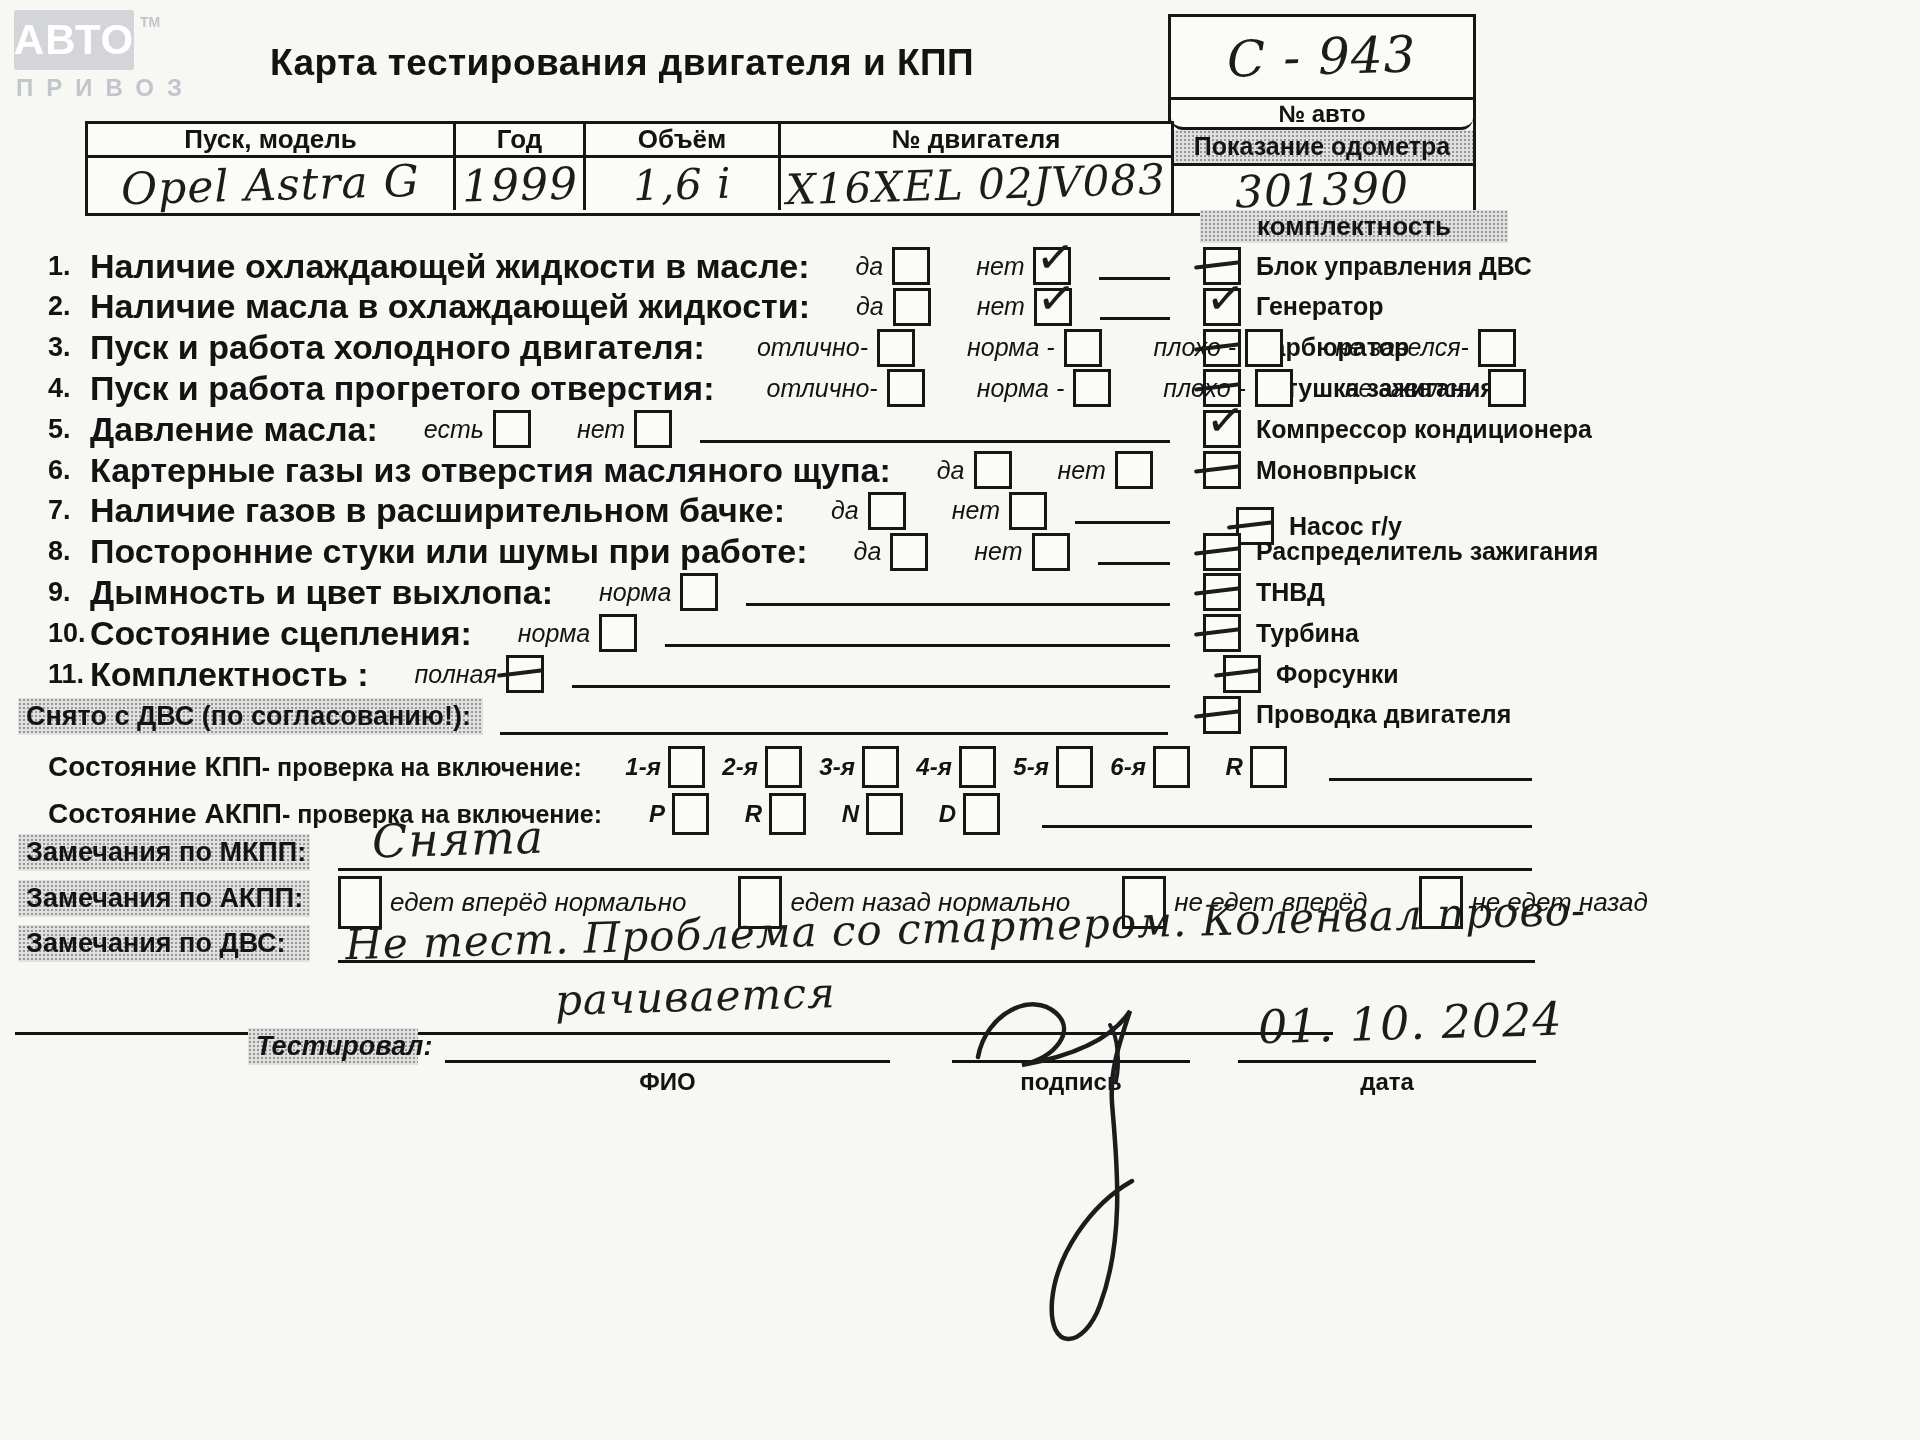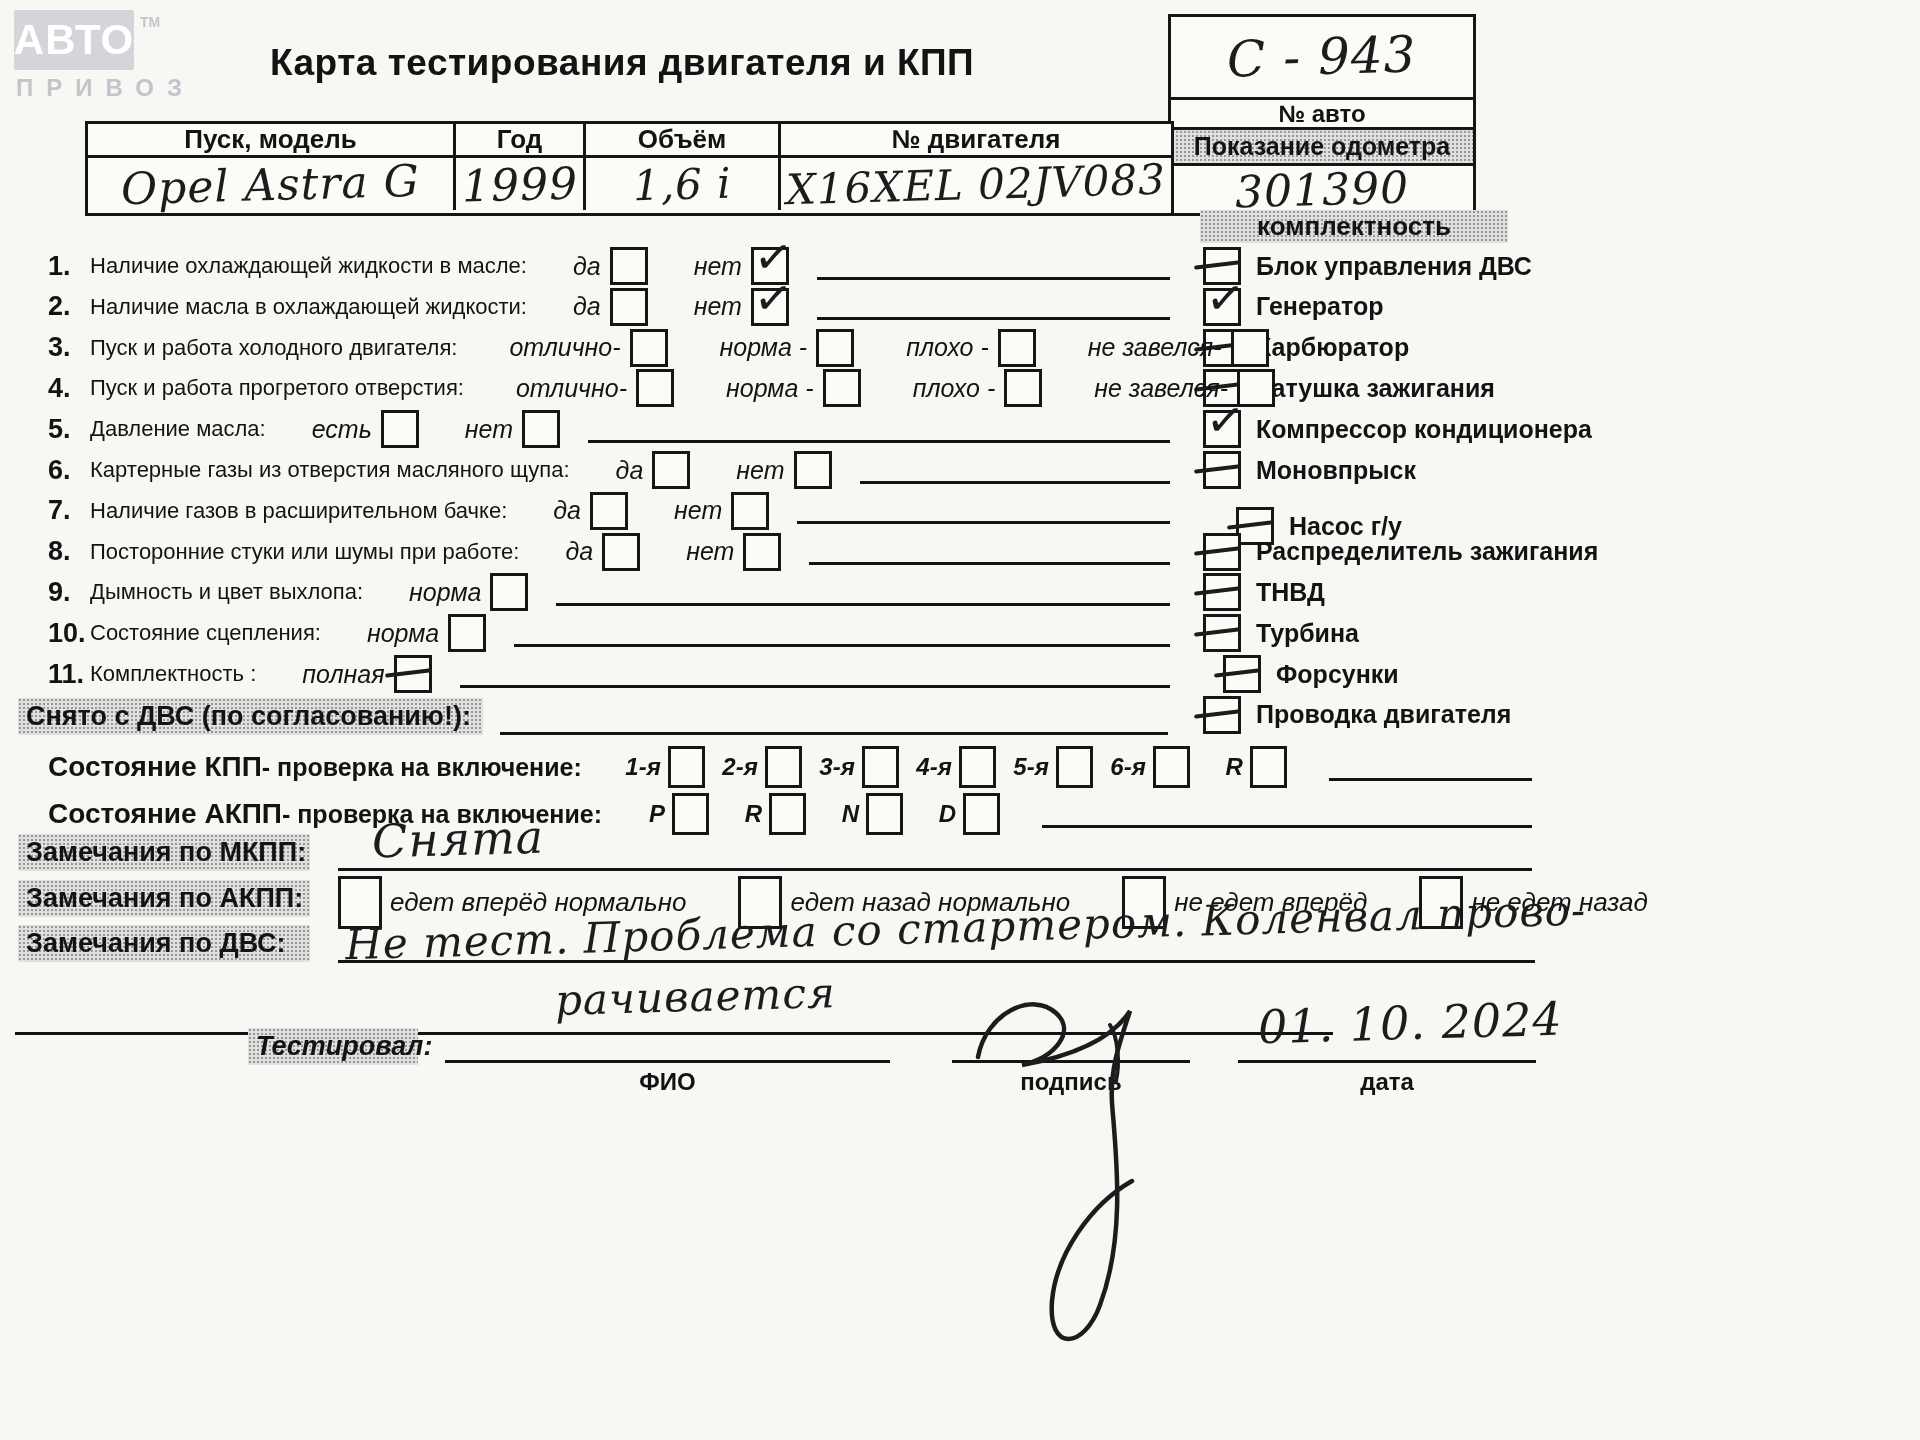--- a/index.html
+++ b/index.html
@@ -19,35 +19,35 @@
         transform:rotate(-1.6deg);letter-spacing:1px;white-space:nowrap;}
   
   .hatch{background-color:#e0e0de;
          background-image:radial-gradient(#96969a 1px,rgba(0,0,0,0) 1.3px);
          background-size:4px 4px;}
   
   .rightbox{position:absolute;left:1168px;top:14px;width:302px;height:196px;
             border:3px solid #161616;background:#fbfbf8;}
   .rb-value{height:80px;border-bottom:3px solid #161616;display:flex;align-items:center;justify-content:center;}
   .rb-label{height:27px;border-bottom:3px solid #161616;display:flex;align-items:center;justify-content:center;
-            font-weight:bold;font-size:24px;}
+            font-weight:bold;font-size:24px;border-radius:12px;}
   .rb-head{height:33px;border-bottom:3px solid #161616;display:flex;align-items:center;justify-content:center;
            font-weight:bold;font-size:25px;}
   .rb-odo{height:47px;display:flex;align-items:center;justify-content:center;}
   
   .vtable{position:absolute;left:85px;top:121px;width:1083px;height:89px;border:3px solid #161616;background:#fbfbf8;}
   .vt-head{position:absolute;top:0;height:31px;border-bottom:3px solid #161616;border-right:3px solid #161616;
            display:flex;align-items:center;justify-content:center;font-weight:bold;font-size:26px;}
   .vt-cell{position:absolute;top:34px;height:52px;border-right:3px solid #161616;
            display:flex;align-items:center;justify-content:center;overflow:visible;}
   .noright{border-right:none;}
   
   .check-row{position:absolute;left:48px;width:1122px;height:40px;display:flex;align-items:center;}
   .num{width:42px;font-weight:bold;font-size:27px;flex:0 0 auto;}
-  .clabel{font-weight:normal;font-size:22px;white-space:nowrap;}
+  .clabel{font-weight:bold;font-size:34px;white-space:nowrap;}
   .opt{display:flex;align-items:center;margin-left:46px;flex:0 0 auto;}
   .opt-label{font-style:italic;font-size:25px;margin-right:9px;white-space:nowrap;}
   .cbox{width:32px;height:32px;border:3px solid #161616;position:relative;background:#fbfbf8;flex:0 0 auto;}
   .fill-line{flex:1 1 auto;border-bottom:3px solid #131313;height:24px;margin-left:28px;}
   .check-glyph{position:absolute;left:0px;top:-16px;font-size:46px;font-weight:bold;color:#1c1c1c;
                font-family:"DejaVu Sans",sans-serif;transform:rotate(6deg);line-height:1;}
   .dash-glyph{position:absolute;left:-12px;top:13px;width:46px;height:4px;background:#1c1c1c;
               transform:rotate(-7deg);border-radius:2px;}
   
   .comp-header{position:absolute;left:1200px;top:210px;width:308px;height:33px;display:flex;

